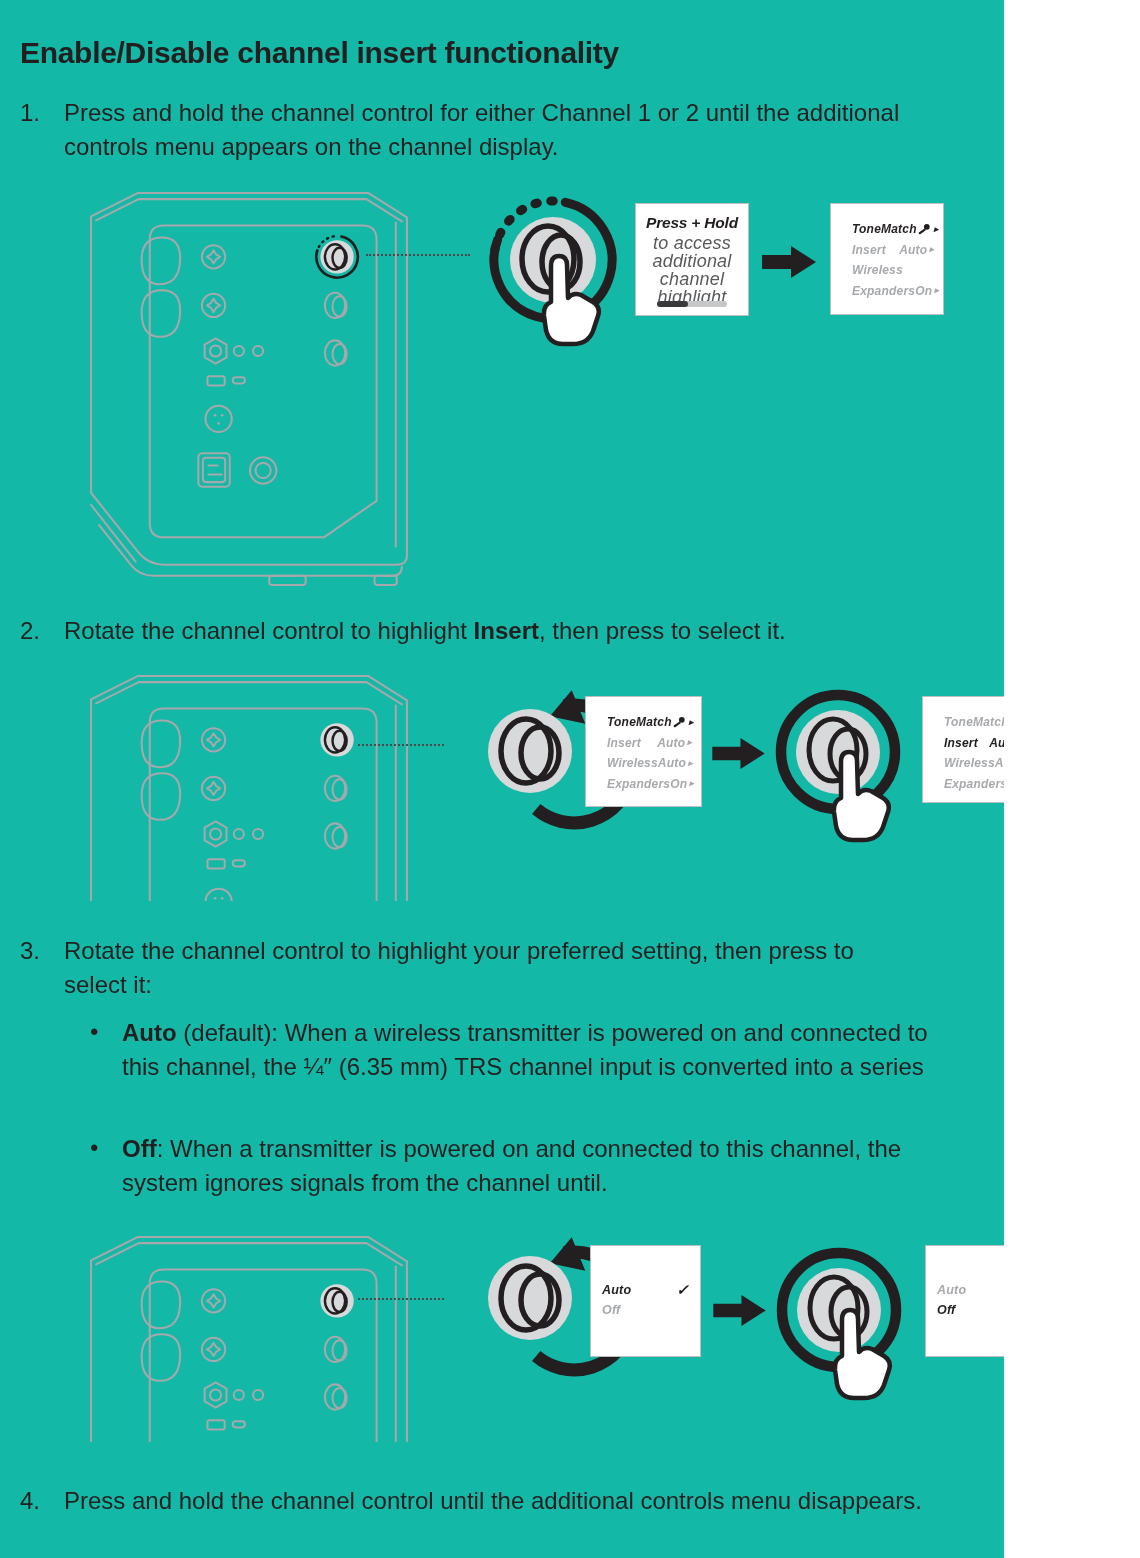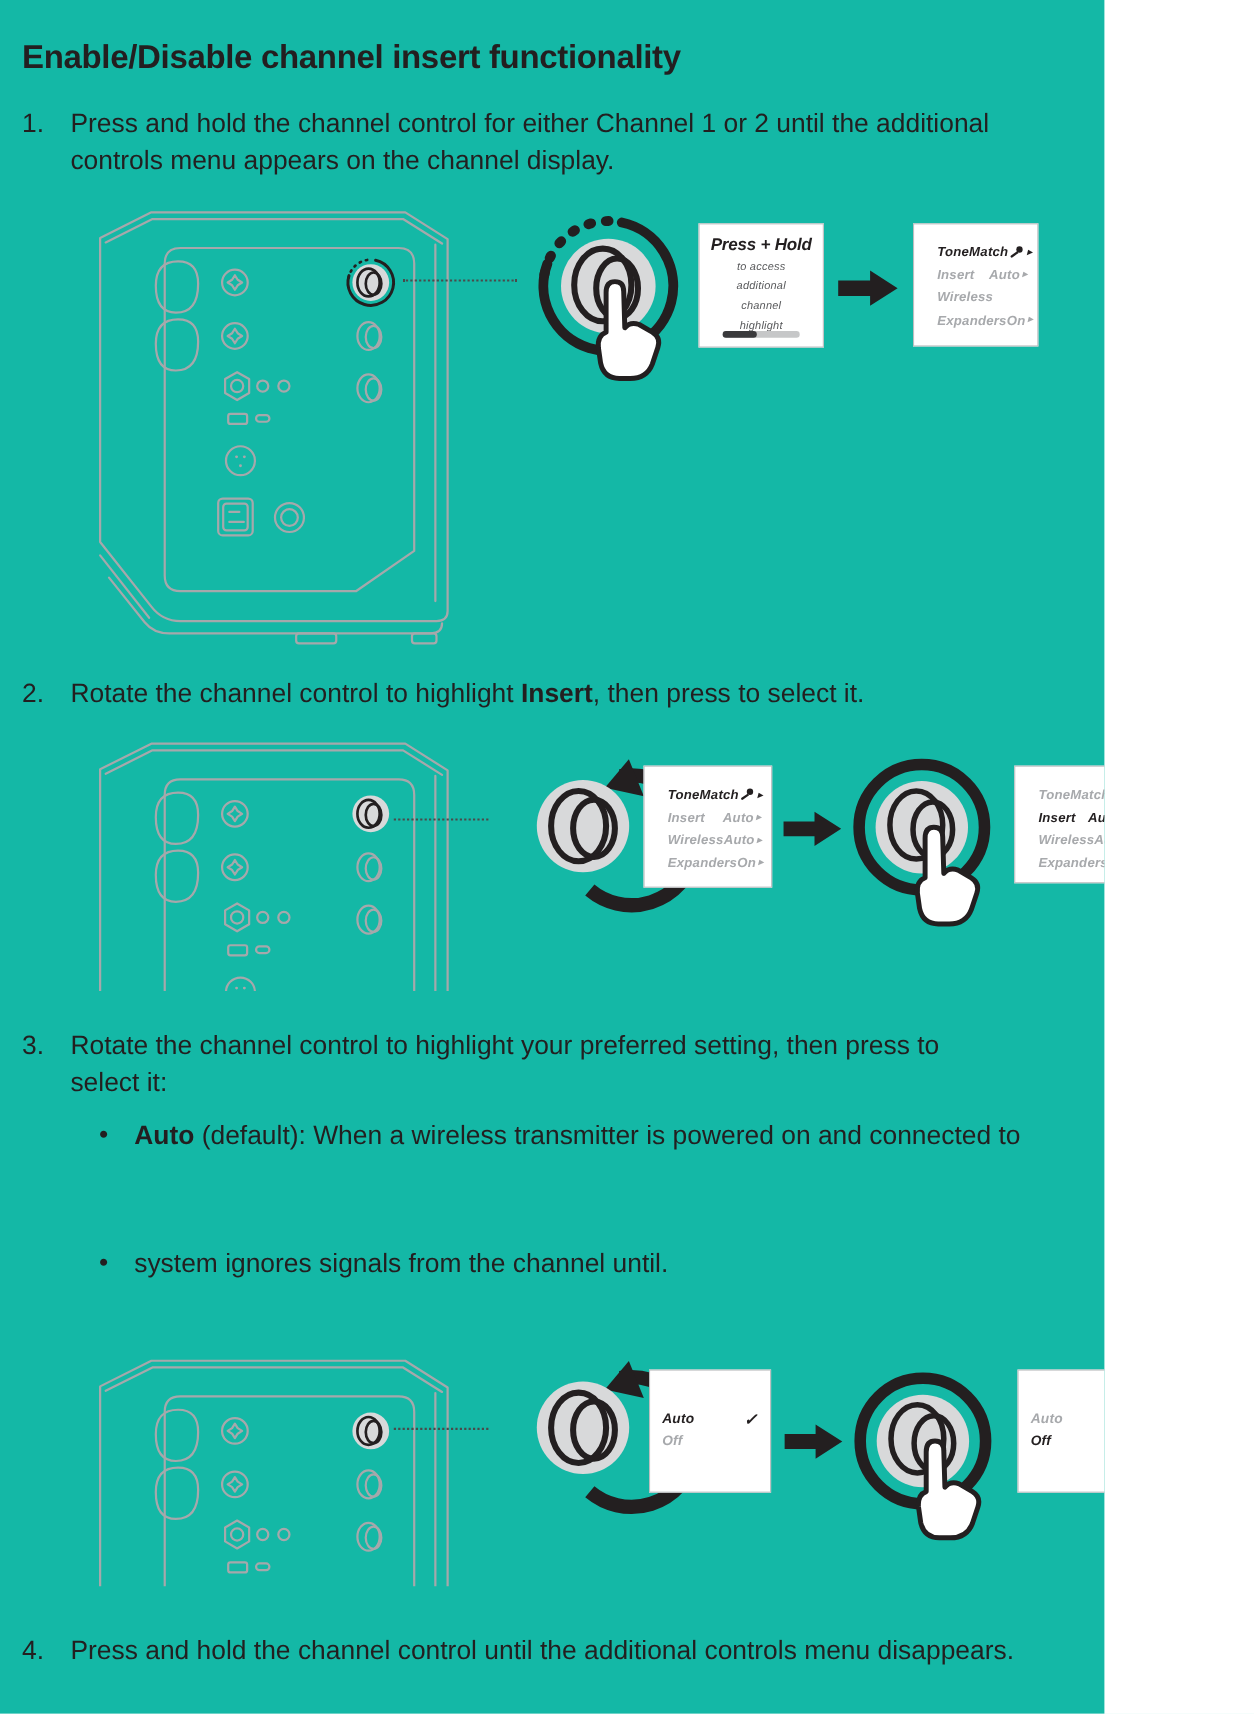--- a/index.html
+++ b/index.html
@@ -34,21 +34,21 @@
     height:20.5px; font-size:12px; font-weight:bold; color:#a7a9ac; letter-spacing:0.2px;
   }
   .mrow.on{color:#231f20;}
   .mval{display:flex; align-items:center;}
   .chev{font-size:9px; margin-left:2px; line-height:1;}
   .mic{width:14px; height:13px; margin-right:1px;}
 
   
   .ph-box{text-align:center; padding-top:10px;}
   .ph-title{font-size:15.5px; font-weight:bold; color:#231f20; letter-spacing:-0.2px;}
-  .ph-line{display:block; font-size:10px; line-height:18px; color:#58595b; letter-spacing:0.2px;}
+  .ph-line{display:block; font-size:18px; line-height:18px; color:#58595b; letter-spacing:0.2px;}
   .ph-line:first-of-type{margin-top:2px;}
   .pbar{position:absolute; left:21px; bottom:8px; width:70px; height:6px; background:#c6c7c8; border-radius:3px;}
   .pbar-fill{width:31px; height:6px; background:#3a3a3c; border-radius:3px;}
 
   
   .set-box{padding:34px 11px 0 11px;}
   .srow{
     display:flex; justify-content:space-between; align-items:center;
     height:20px; font-size:12.5px; font-weight:bold; color:#a7a9ac; letter-spacing:0.2px;
   }
@@ -293,26 +293,28 @@
     <span class="body">
       <span class="line">Rotate the channel control to highlight your preferred setting, then press to</span>
       <span class="line">select it:</span>
     </span>
   </div>
 
   <div class="bullet" style="top:1016px">
     <span class="dot">•</span>
     <span class="body">
       <span class="line"><span class="b">Auto</span><span> (default): When a wireless transmitter is powered on and connected to</span></span>
+      <span class="line">this channel, the ¼″ (6.35 mm) TRS channel input is converted into a series</span>
     </span>
   </div>
 
   <div class="bullet" style="top:1132px">
     <span class="dot">•</span>
     <span class="body">
+      <span class="line"><span class="b">Off</span><span>: When a transmitter is powered on and connected to this channel, the</span></span>
       <span class="line">system ignores signals from the channel until.</span>
     </span>
   </div>
 
   <svg class="crop abs" style="left:89px; top:1233px" width="324" height="209" viewBox="0 0 320 206" preserveAspectRatio="xMinYMin meet">
     <use href="#panel-art"></use>
   </svg>
   <div class="leader" style="left:358px; top:1298px; width:86px"></div>
 
   <svg class="abs" style="left:440px; top:1212px" width="172" height="162" viewBox="0 0 172 162">

